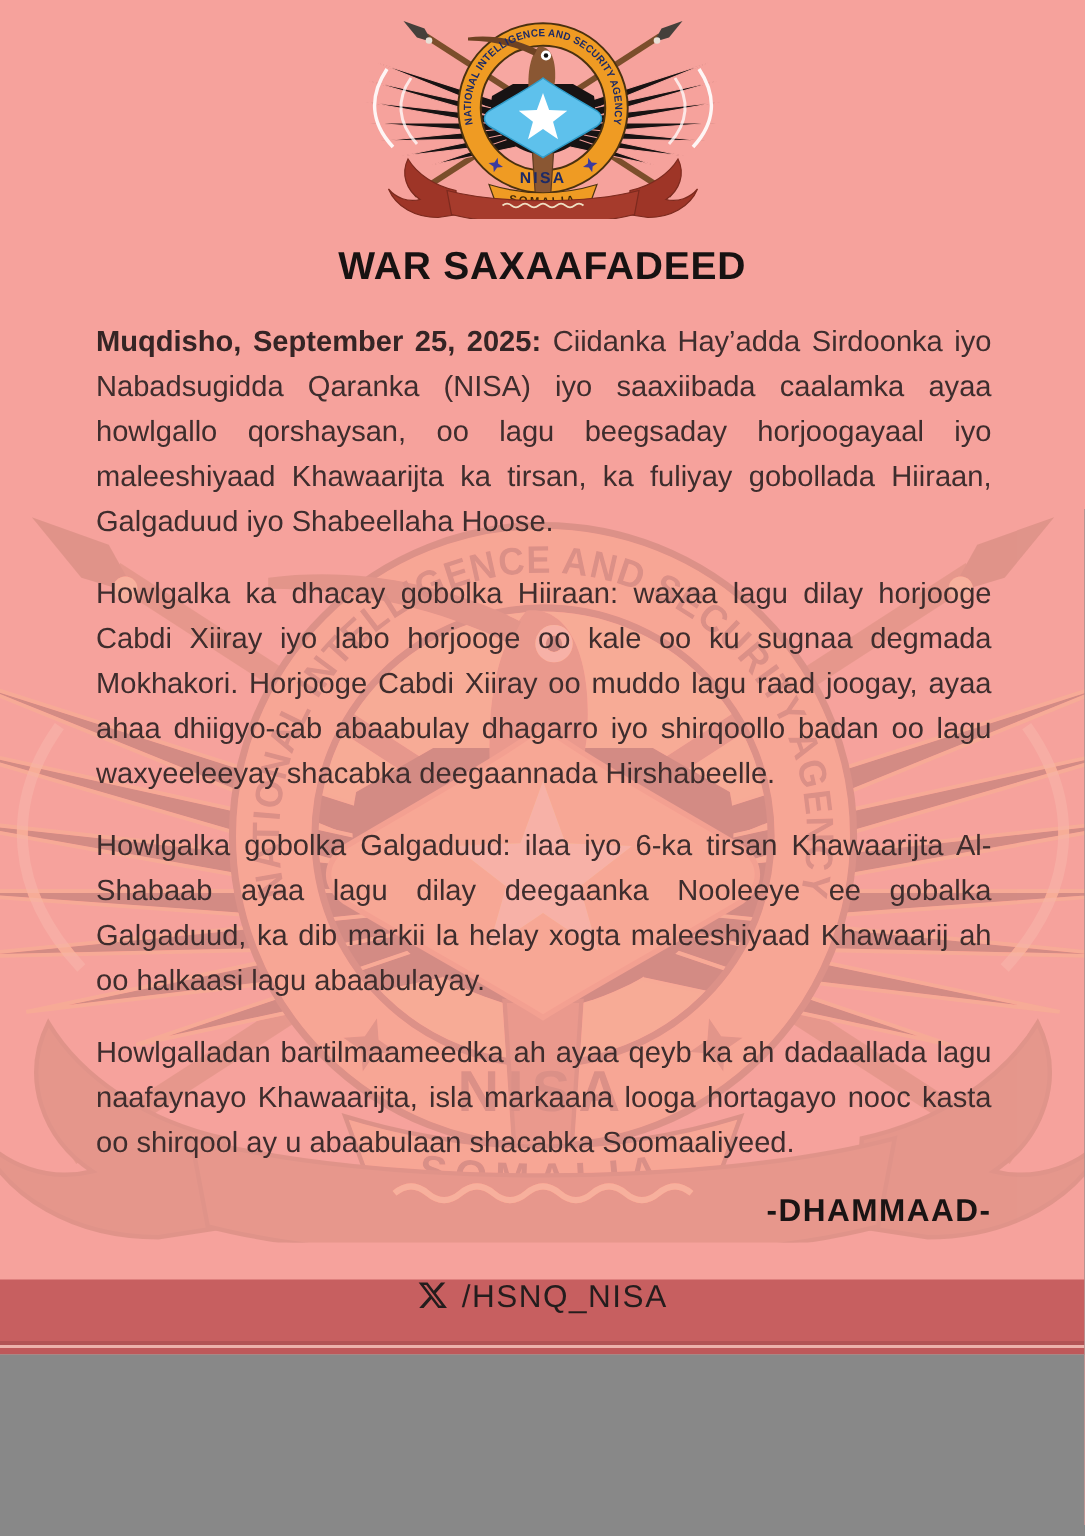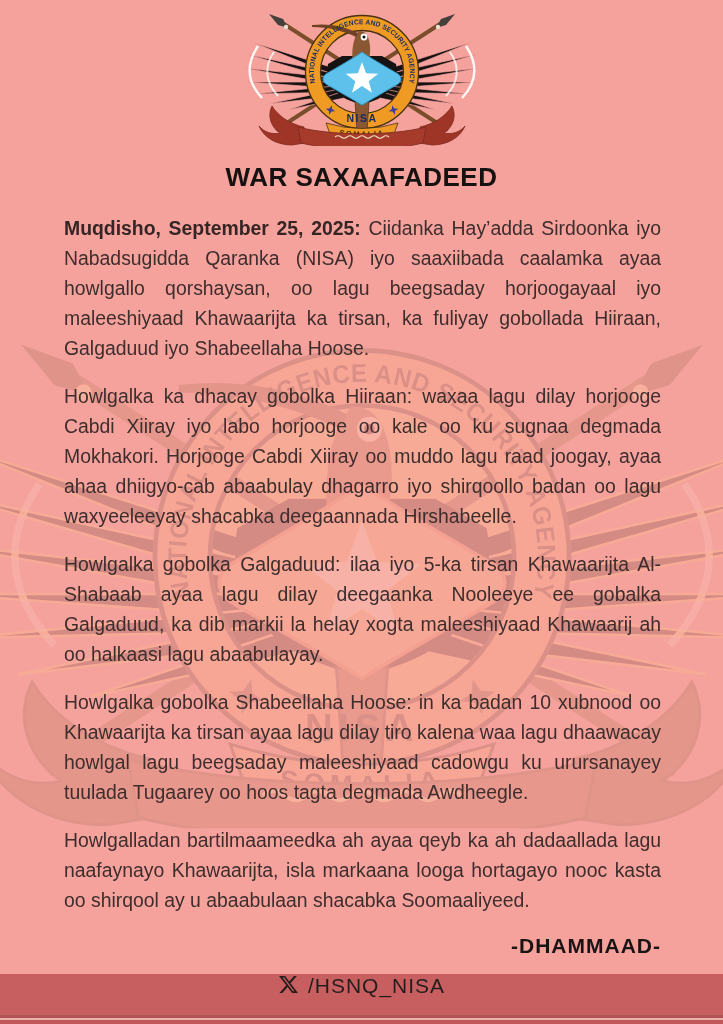--- a/index.html
+++ b/index.html
@@ -1,18 +1,18 @@
 <!DOCTYPE html>
 <html><head>
 <meta charset="utf-8">
 <style>
   html,body{margin:0;padding:0;background:#888;}
   .page{
     position:relative;
-    width:723px;height:1024px;
+    width:723px;height:903px;
     margin:0 auto;
     background:#F6A29C;
     overflow:hidden;
     font-family:"Liberation Sans", sans-serif;
   }
   .defs-holder{position:absolute;width:0;height:0;overflow:hidden;}
   .watermark{
     position:absolute;
     left:50%;top:572px;
     width:880px;height:513px;
@@ -154,22 +154,21 @@
   <header>
     <svg class="logo" viewBox="0 0 240 140">
       <use href="#nisa-emblem" xlink:href="#nisa-emblem"></use>
     </svg>
     <h1 class="title">WAR SAXAAFADEED</h1>
   </header>
 
   <main>
     <p><strong>Muqdisho, September 25, 2025:</strong> <span>Ciidanka Hay’adda Sirdoonka iyo Nabadsugidda Qaranka (NISA) iyo saaxiibada caalamka ayaa howlgallo qorshaysan, oo lagu beegsaday horjoogayaal iyo maleeshiyaad Khawaarijta ka tirsan, ka fuliyay gobollada Hiiraan, Galgaduud iyo Shabeellaha Hoose.</span></p>
     <p>Howlgalka ka dhacay gobolka Hiiraan: waxaa lagu dilay horjooge Cabdi Xiiray iyo labo horjooge oo kale oo ku sugnaa degmada Mokhakori. Horjooge Cabdi Xiiray oo muddo lagu raad joogay, ayaa ahaa dhiigyo-cab abaabulay dhagarro iyo shirqoollo badan oo lagu waxyeeleeyay shacabka deegaannada Hirshabeelle.</p>
-    <p>Howlgalka gobolka Galgaduud: ilaa iyo 5-ka tirsan Khawaarijta Al-Shabaab ayaa lagu dilay deegaanka Nooleeye ee gobalka Galgaduud, ka dib markii la helay xogta maleeshiyaad Khawaarij ah oo halkaasi lagu abaabulayay.</p>
-    <p>Howlgalka gobolka Shabeellaha Hoose: in ka badan 10 xubnood oo Khawaarijta ka tirsan ayaa lagu dilay tiro kalena waa lagu dhaawacay howlgal lagu beegsaday maleeshiyaad cadowgu ku urursanayey tuulada Tugaarey oo hoos tagta degmada Awdheegle.</p>
+    <p>Howlgalka gobolka Galgaduud: ilaa iyo 6-ka tirsan Khawaarijta Al-Shabaab ayaa lagu dilay deegaanka Nooleeye ee gobalka Galgaduud, ka dib markii la helay xogta maleeshiyaad Khawaarij ah oo halkaasi lagu abaabulayay.</p>
     <p>Howlgalladan bartilmaameedka ah ayaa qeyb ka ah dadaallada lagu naafaynayo Khawaarijta, isla markaana looga hortagayo nooc kasta oo shirqool ay u abaabulaan shacabka Soomaaliyeed.</p>
     <p class="closing">-DHAMMAAD-</p>
   </main>
 
   <footer>
     <span class="x-icon">
       <svg width="21" height="21" viewBox="0 0 24 24">
         <path fill="#241D1D" d="M18.244 2.25h3.308l-7.227 8.26 8.502 11.24H16.17l-5.214-6.817L4.99 21.75H1.68l7.73-8.835L1.254 2.25H8.08l4.713 6.231 5.451-6.231Zm-1.161 17.52h1.833L7.084 4.126H5.117l11.966 15.644Z"></path>
       </svg>
     </span>

